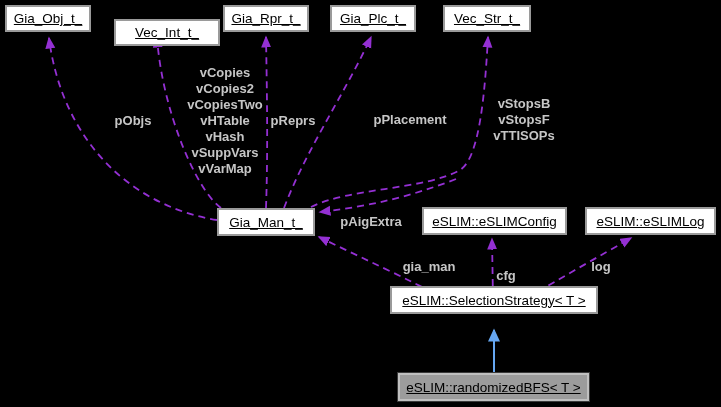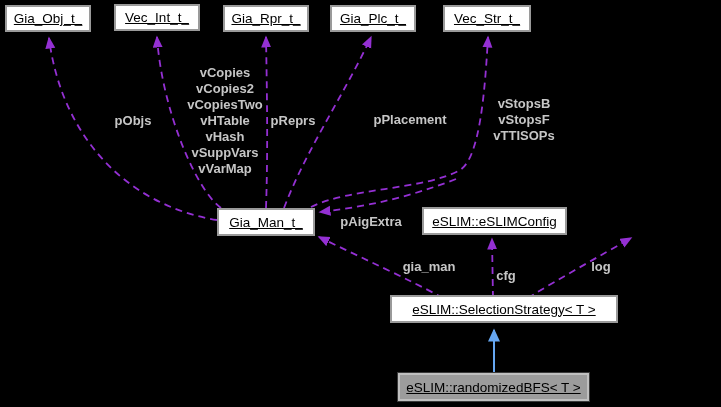--- a/index.html
+++ b/index.html
@@ -47,29 +47,30 @@
     <path class="pedge" d="M 284 208 C 306 150, 344 95, 371 37" marker-end="url(#arrow-p)"></path>
     <path class="pedge" d="M 311 207 C 348 188, 424 190, 460 170 C 480 158, 485 90, 488 37" marker-end="url(#arrow-p)"></path>
     <path class="pedge" d="M 456 179 C 412 196, 372 206, 320 212" marker-end="url(#arrow-p)"></path>
     <path class="pedge" d="M 443 298 C 408 279, 362 258, 319 237" marker-end="url(#arrow-p)"></path>
     <path class="pedge" d="M 493 298 L 492 239" marker-end="url(#arrow-p)"></path>
     <path class="pedge" d="M 528 298 C 560 278, 600 256, 631 238" marker-end="url(#arrow-p)"></path>
     <path class="bedge" d="M 494 372 L 494 330" marker-end="url(#arrow-b)"></path>
   </svg>
 
   <div class="node" style="left:5px;top:5px;width:86px;height:27px;">Gia_Obj_t_</div>
-  <div class="node" style="left:114px;top:4px;width:86px;height:27px;">Vec_Int_t_</div>
+  <div class="node" style="left:114px;top:19px;width:106px;height:27px;">Vec_Int_t_</div>
   <div class="node" style="left:223px;top:5px;width:86px;height:27px;">Gia_Rpr_t_</div>
   <div class="node" style="left:330px;top:5px;width:86px;height:27px;">Gia_Plc_t_</div>
   <div class="node" style="left:443px;top:5px;width:88px;height:27px;">Vec_Str_t_</div>
 
   <div class="node" style="left:422px;top:207px;width:145px;height:28px;">eSLIM::eSLIMConfig</div>
   <div class="node" style="left:217px;top:208px;width:98px;height:28px;">Gia_Man_t_</div>
+  <div class="node" style="left:585px;top:207px;width:131px;height:28px;">eSLIM::eSLIMLog</div>
 
-  <div class="node" style="left:390px;top:295px;width:228px;height:28px;">eSLIM::SelectionStrategy&lt; T &gt;</div>
+  <div class="node" style="left:390px;top:286px;width:208px;height:28px;">eSLIM::SelectionStrategy&lt; T &gt;</div>
   <div class="node highlight" style="left:398px;top:373px;width:191px;height:28px;">eSLIM::randomizedBFS&lt; T &gt;</div>
 
   <div class="edge-label" style="left:133px;top:121px;">pObjs</div>
 
   <div class="edge-label" style="left:225px;top:121px;">
     <div>vCopies</div>
     <div>vCopies2</div>
     <div>vCopiesTwo</div>
     <div>vHTable</div>
     <div>vHash</div>

